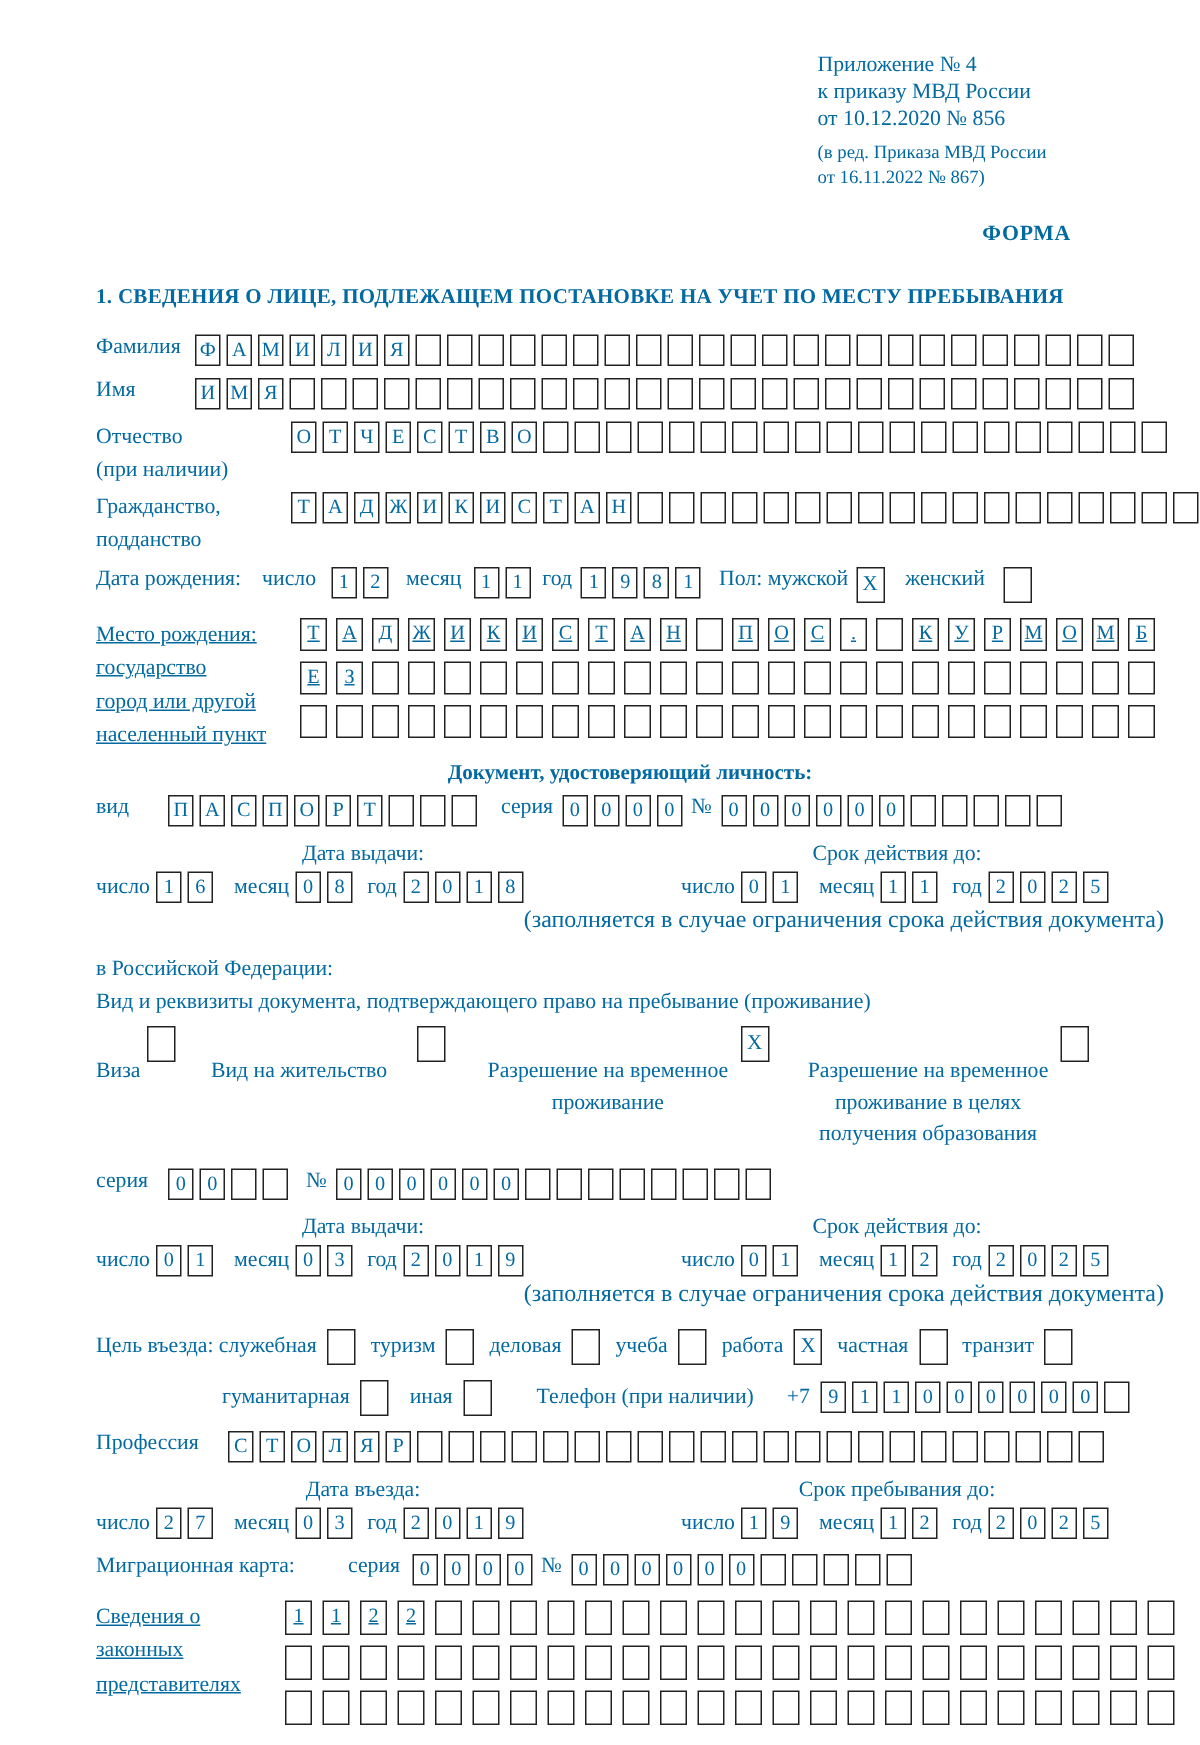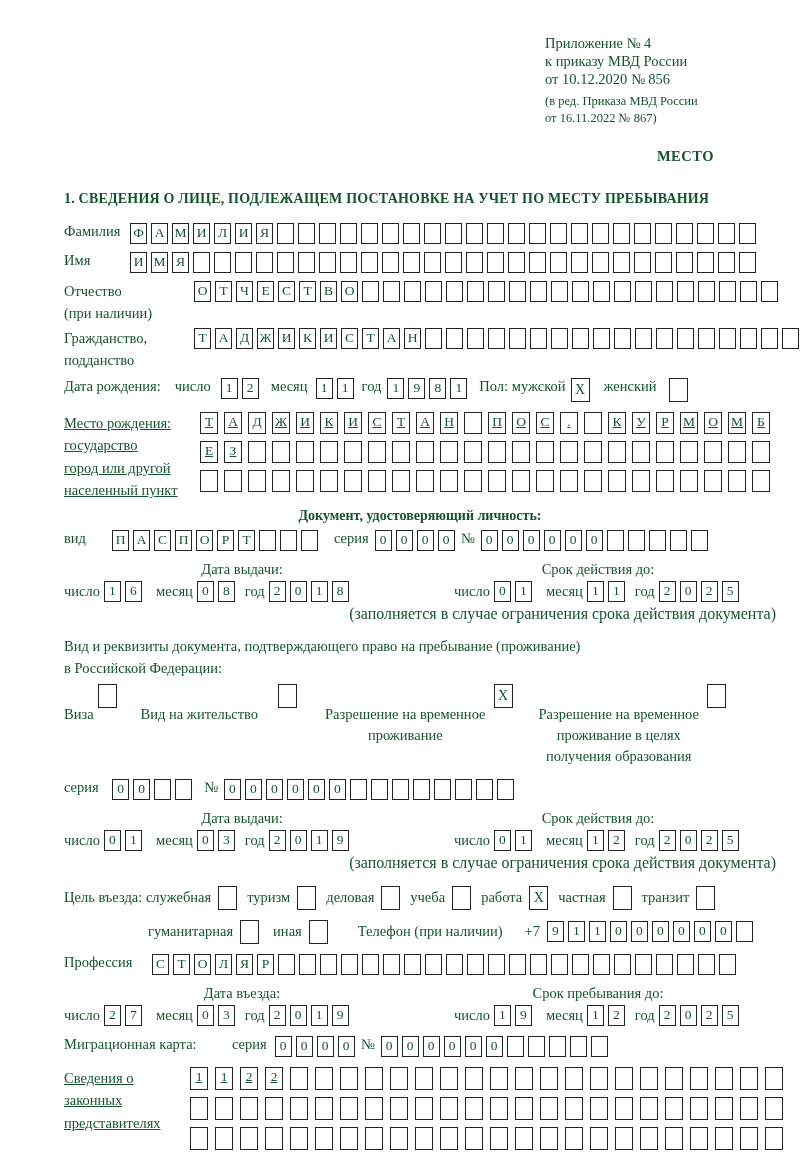--- a/index.html
+++ b/index.html
@@ -1,21 +1,21 @@
 <!DOCTYPE html>
 <html><head>
 <meta charset="utf-8">
 <style>
   * { box-sizing: border-box; margin: 0; padding: 0; }
   html, body { background: #ffffff; }
   .page {
     position: relative;
     width: 800px; height: 1163px;
     background: #ffffff;
-    color: #14532d;
+    color: #0369a1;
     font-family: "Liberation Serif", "DejaVu Serif", serif;
     font-size: 14.5px;
     padding: 34px 24px 0 64px;
     overflow: hidden;
   }
   .legal-header { margin-left: 481px; line-height: 1.25; }
   .legal-header .small { font-size: 12.5px; line-height: 1.3; }
   .legal-header .gap { height: 5px; }
   .forma { text-align: right; font-weight: bold; margin: 22px 62px 0 0; letter-spacing: .5px; }
   .title { text-align: center; font-weight: bold; font-size: 15px; margin-top: 16px; line-height: 1.5; }
@@ -67,21 +67,21 @@
 <div class="page">
 
   <div class="legal-header">
     <div>Приложение № 4</div>
     <div>к приказу МВД России</div>
     <div>от 10.12.2020 № 856</div>
     <div class="gap"></div>
     <div class="small">(в ред. Приказа МВД России</div>
     <div class="small">от 16.11.2022 № 867)</div>
   </div>
-  <div class="forma">МЕСТО</div>
+  <div class="forma">ФОРМА</div>
 
   <div class="title">
   </div>
 
   <div class="sec-heading">1. СВЕДЕНИЯ О ЛИЦЕ, ПОДЛЕЖАЩЕМ ПОСТАНОВКЕ НА УЧЕТ ПО МЕСТУ ПРЕБЫВАНИЯ</div>
 
   <div class="row" style="margin-top:16px">
     <span class="lbl w66">Фамилия</span>
     <span class="cells">
         <span class="cell">Ф</span>
@@ -423,22 +423,22 @@
             <span class="cell">0</span>
             <span class="cell">2</span>
             <span class="cell">5</span>
           </span>
       </div>
     </div>
   </div>
   <div class="note">(заполняется в случае ограничения срока действия документа)</div>
 
   <div class="para">
+    <div>в Российской Федерации:</div>
     <div>Вид и реквизиты документа, подтверждающего право на пребывание (проживание)</div>
-    <div>в Российской Федерации:</div>
   </div>
 
   <div class="permit-row">
     <span class="item">
       <span class="ml" style="margin-right:4px">Виза</span>
       <span class="chk"></span>
     </span>
     <span class="item" style="margin-left:10px">
       <span class="ml">Вид на жительство</span>
       <span class="chk" style="margin-left:12px"></span>

